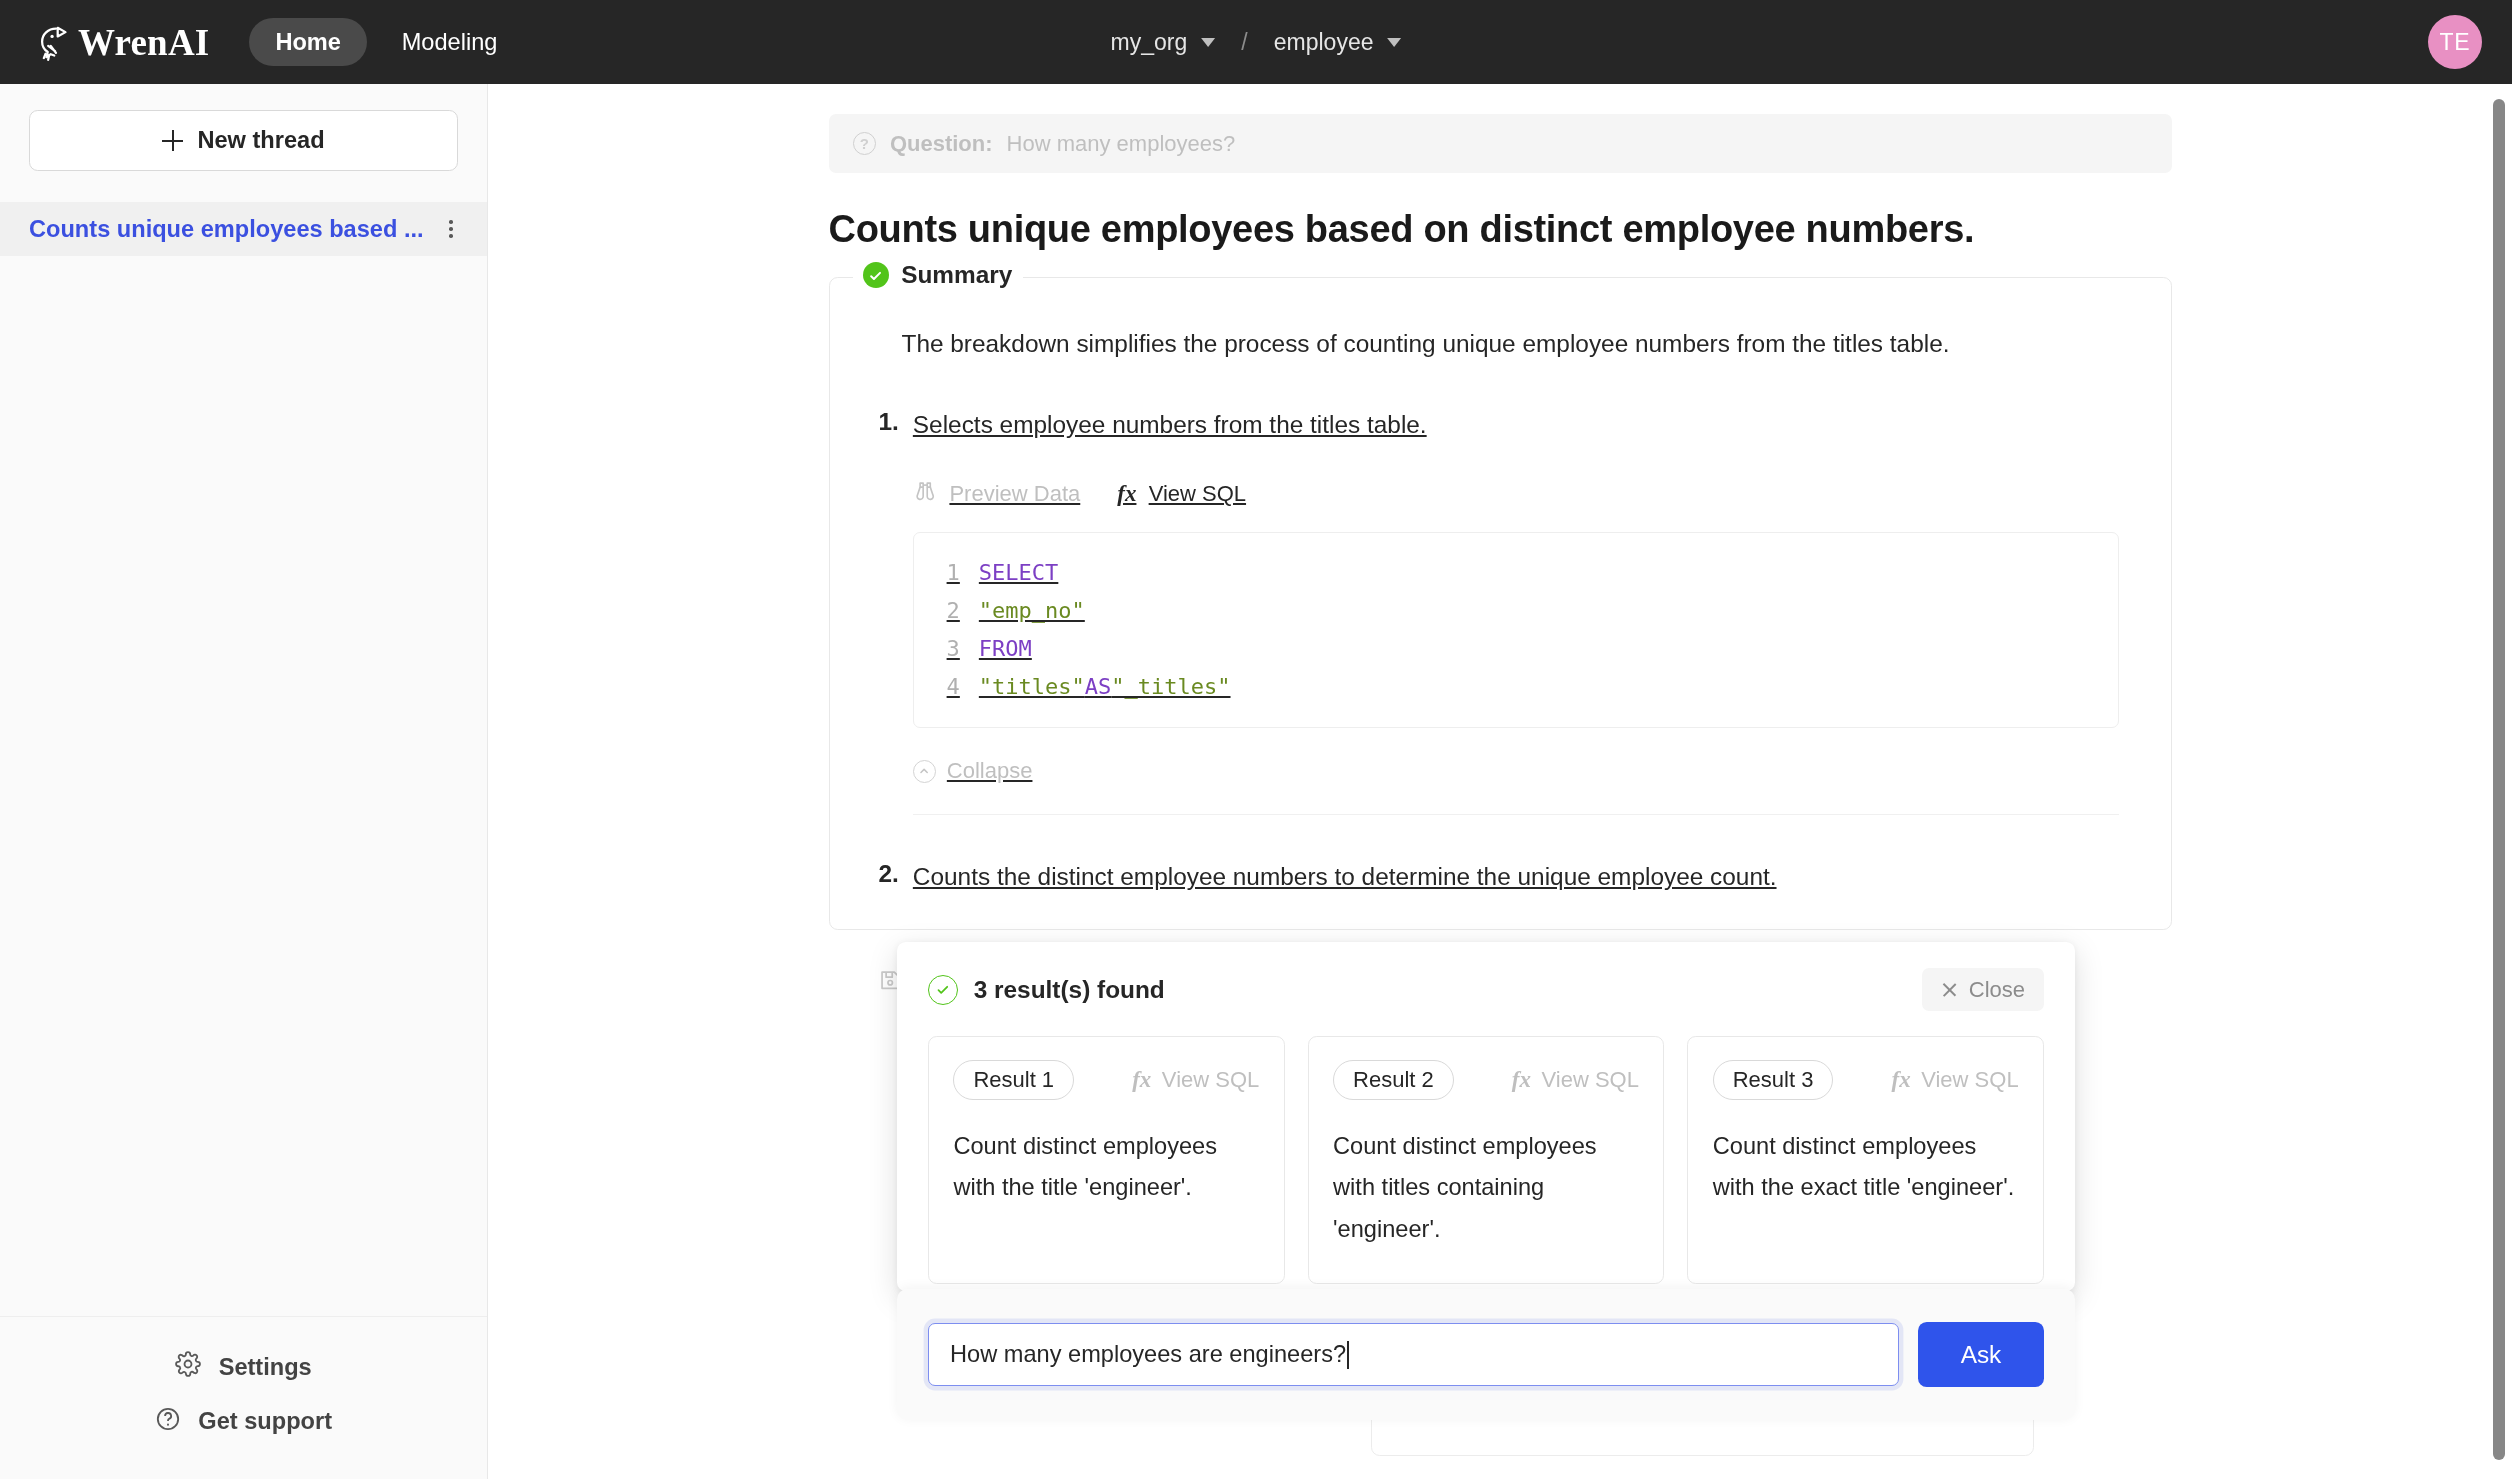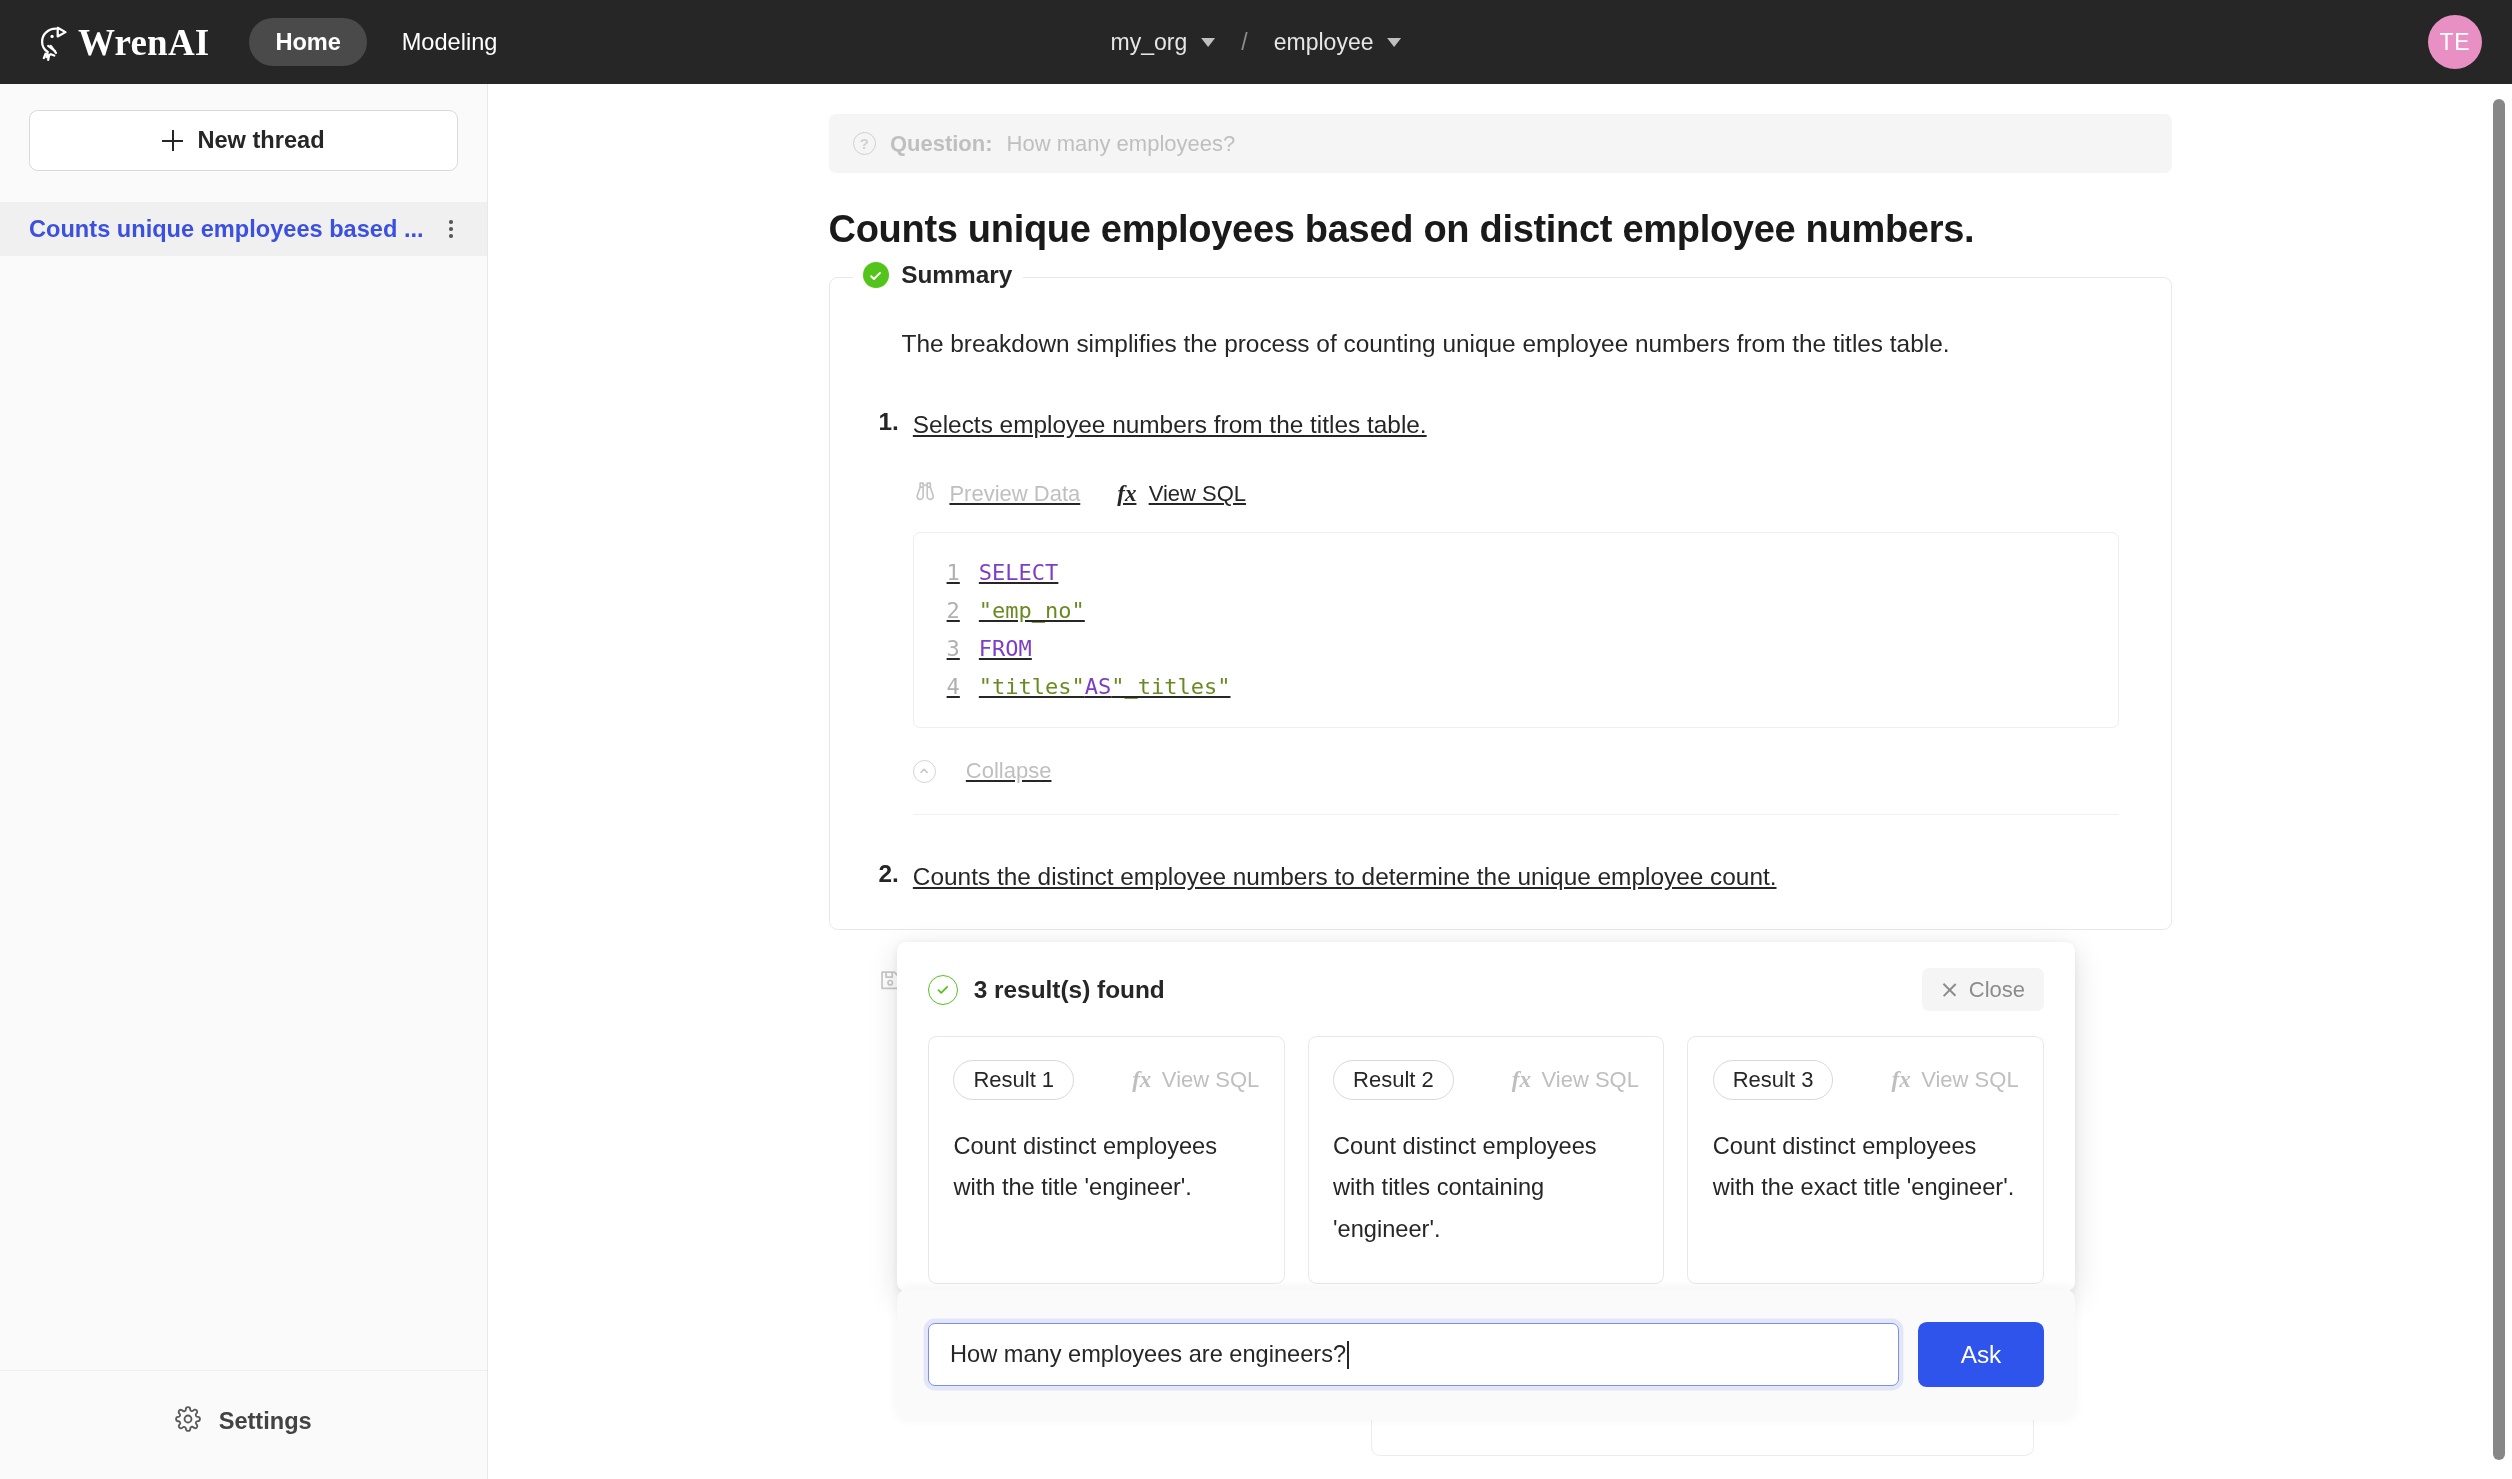--- a/index.html
+++ b/index.html
@@ -194,21 +194,21 @@
     background: #ffffff;
     padding: 21px 0 21px 0;
   }
   .sql-line { display: flex; font-family: "DejaVu Sans Mono", monospace; font-size: 22px; line-height: 38px; }
   .ln { width: 65px; text-align: right; padding-right: 19px; color: #b0b0b0; flex: 0 0 65px; }
   .kw { color: #7c3fc4; }
   .str { color: #6a8a21; }
   .pl { color: #262626; }
 
   .collapse-row {
-    display: flex; align-items: center; gap: 30px;
+    display: flex; align-items: center; gap: 11px;
     margin-top: 30px; color: #bfbfbf; font-size: 22px; cursor: pointer;
   }
   .circ-up {
     width: 23px; height: 23px; border: 1.4px solid #d4d4d4; border-radius: 50%;
     display: flex; align-items: center; justify-content: center; flex: 0 0 23px;
   }
   .hr-light { height: 0.9px; background: #f0f0f0; margin: 30px 0 0 0; }
 
   
   .save-row {
@@ -374,20 +374,30 @@
 
   <div class="sidebar-bottom">
     <div class="sb-row">
       <span>
         <svg class="sb-icon" viewBox="0 0 24 24" fill="none" stroke="#595959" stroke-width="1.7">
           <circle cx="12" cy="12" r="3.2"></circle>
           <path d="M19.4 15a1.6 1.6 0 0 0 .3 1.8l.1.1a2 2 0 1 1-2.8 2.8l-.1-.1a1.6 1.6 0 0 0-1.8-.3 1.6 1.6 0 0 0-1 1.5V21a2 2 0 1 1-4 0v-.1A1.6 1.6 0 0 0 9 19.4a1.6 1.6 0 0 0-1.8.3l-.1.1a2 2 0 1 1-2.8-2.8l.1-.1a1.6 1.6 0 0 0 .3-1.8 1.6 1.6 0 0 0-1.5-1H3a2 2 0 1 1 0-4h.1A1.6 1.6 0 0 0 4.6 9a1.6 1.6 0 0 0-.3-1.8l-.1-.1a2 2 0 1 1 2.8-2.8l.1.1a1.6 1.6 0 0 0 1.8.3H9a1.6 1.6 0 0 0 1-1.5V3a2 2 0 1 1 4 0v.1a1.6 1.6 0 0 0 1 1.5 1.6 1.6 0 0 0 1.8-.3l.1-.1a2 2 0 1 1 2.8 2.8l-.1.1a1.6 1.6 0 0 0-.3 1.8V9a1.6 1.6 0 0 0 1.5 1H21a2 2 0 1 1 0 4h-.1a1.6 1.6 0 0 0-1.5 1z"></path>
         </svg>
       </span>
       <span>Settings</span>
+    </div>
+    <div class="sb-row">
+      <span>
+        <svg class="sb-icon" viewBox="0 0 24 24" fill="none" stroke="#595959" stroke-width="1.7">
+          <circle cx="12" cy="12" r="9.4"></circle>
+          <path d="M9.3 9.2a2.8 2.8 0 1 1 3.7 2.7c-.7.3-1 .9-1 1.6v.4"></path>
+          <circle cx="12" cy="17.2" r="0.95" fill="#595959" stroke="none"></circle>
+        </svg>
+      </span>
+      <span>Get support</span>
     </div>
   </div>
 </div>
 
 <div class="main">
   <div class="content">
 
     <div class="question-bar">
       <span class="circ-q">?</span>
       <span class="q-label">Question:</span>

